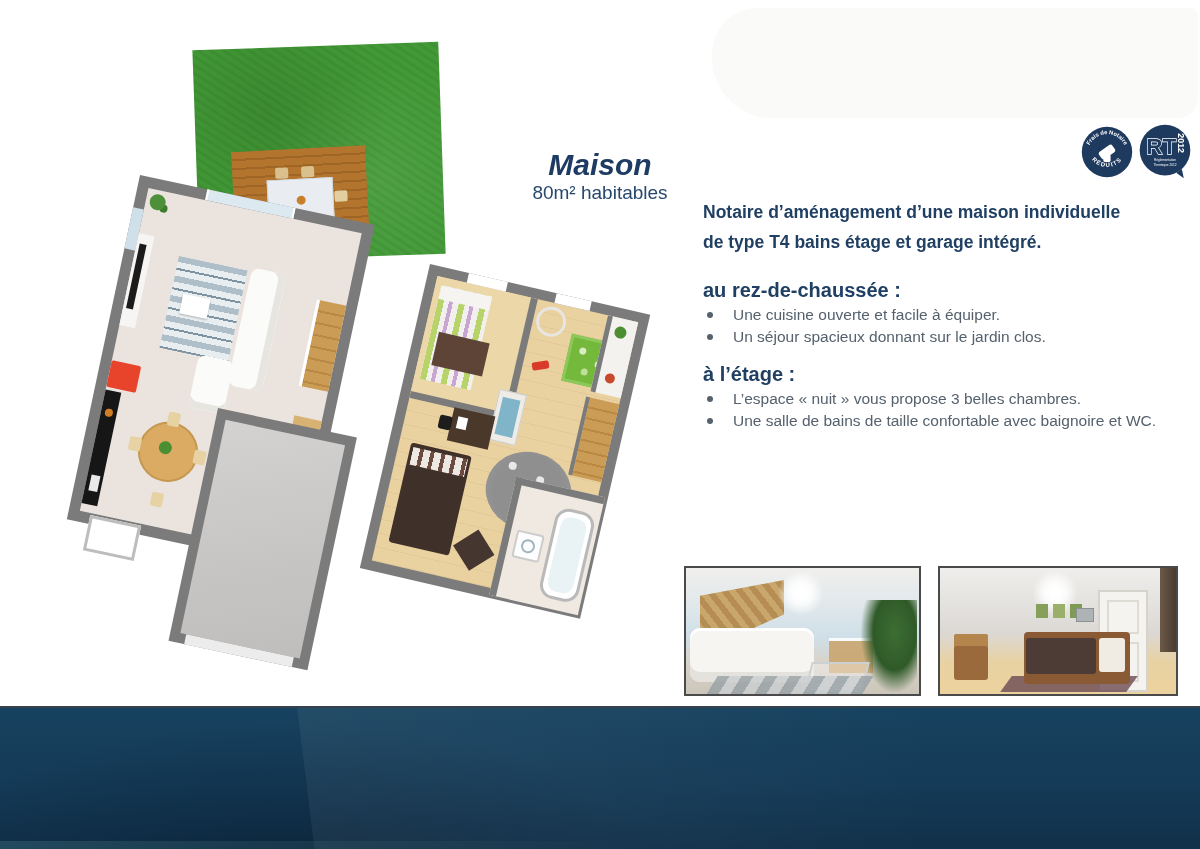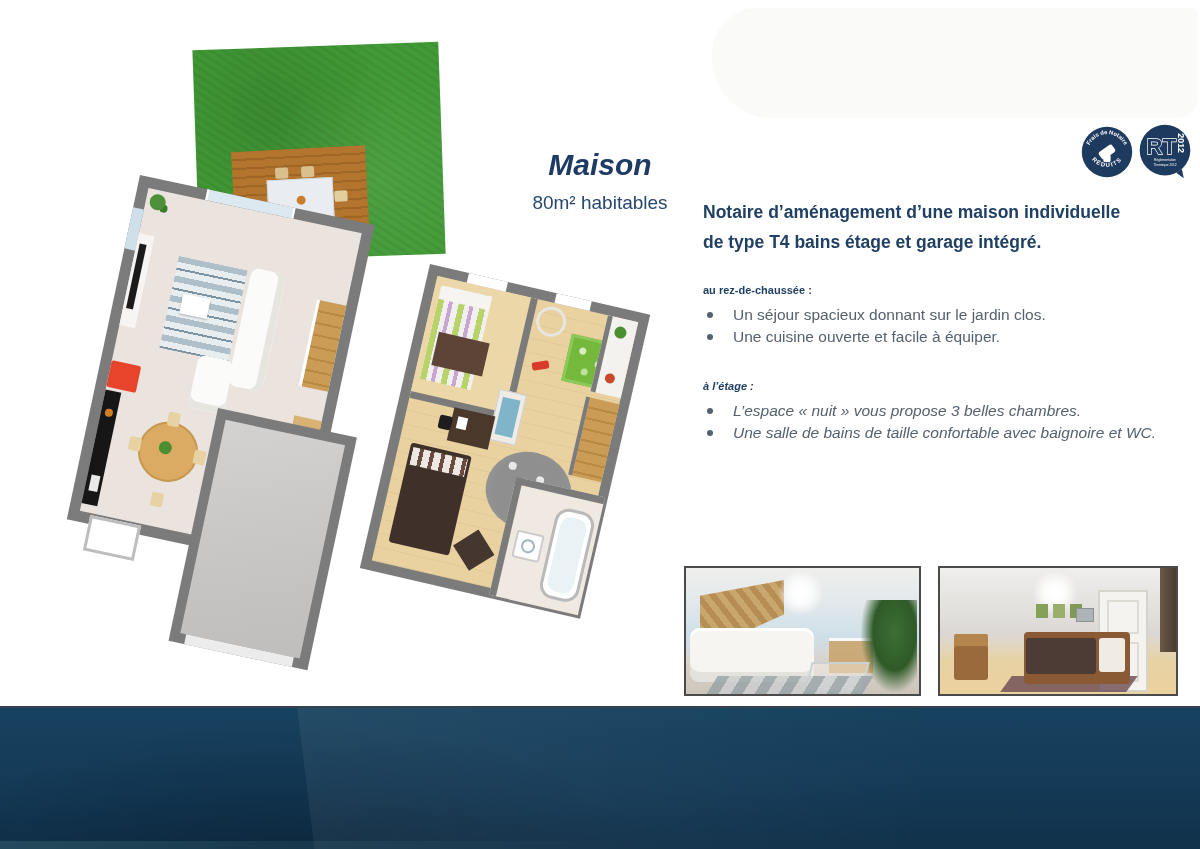--- a/index.html
+++ b/index.html
@@ -8,31 +8,31 @@
   .abs{position:absolute;}
 
   
   .corner-blob{left:712px;top:8px;width:486px;height:110px;background:#fafaf9;
                border-radius:46px 8px 20px 60px;}
 
   
   .title-block{left:460px;top:150px;width:280px;text-align:center;color:#1e3c63;}
   .title1{font-size:30px;font-weight:bold;font-style:italic;line-height:30px;}
   .title2{font-size:30px;font-weight:bold;font-style:italic;line-height:33px;letter-spacing:.5px;}
-  .subtitle{font-size:19px;line-height:24px;color:#27486e;margin-top:11px;}
+  .subtitle{font-size:19px;line-height:24px;color:#27486e;margin-top:1px;}
 
   
   .badges{left:1080px;top:122px;display:flex;align-items:center;gap:1px;}
 
   
   .desc-intro{left:703px;top:197px;width:470px;color:#1f3f63;font-weight:bold;
               font-size:17.5px;line-height:30px;}
   .desc-section{left:703px;width:470px;}
-  .sec1{top:280px;} .sec2{top:376px;font-style:italic;}
-  .sec-heading{color:#1f3f63;font-weight:bold;font-size:11px;line-height:21px;margin-bottom:3px;}
+  .sec1{top:280px;} .sec2{top:364px;}
+  .sec-heading{color:#1f3f63;font-weight:bold;font-size:20px;line-height:21px;margin-bottom:3px;}
   .bullet{position:relative;padding-left:30px;width:440px;color:#55616d;
           font-size:15.5px;line-height:22px;}
   .bullet::before{content:"";position:absolute;left:4px;top:8px;width:6px;height:6px;
                   border-radius:50%;background:#55616d;}
 
   
   .photo{top:566px;height:130px;border:2px solid #4a4a4a;box-sizing:border-box;overflow:hidden;background:#eee;}
   .photo-living{left:684px;width:237px;}
   .photo-bedroom{left:938px;width:240px;}
   .photo .abs{position:absolute;}
@@ -261,22 +261,22 @@
     </svg>
   </div>
 
   <div class="abs desc-intro">
     <div>Notaire d’aménagement d’une maison individuelle</div>
     <div>de type T4 bains étage et garage intégré.</div>
   </div>
 
   <div class="abs desc-section sec1">
     <div class="sec-heading">au rez-de-chaussée :</div>
+    <div class="bullet">Une cuisine ouverte et facile à équiper.</div>
     <div class="bullet">Un séjour spacieux donnant sur le jardin clos.</div>
-    <div class="bullet">Une cuisine ouverte et facile à équiper.</div>
   </div>
 
   <div class="abs desc-section sec2">
     <div class="sec-heading">à l’étage :</div>
     <div class="bullet">L’espace « nuit » vous propose 3 belles chambres.</div>
     <div class="bullet">Une salle de bains de taille confortable avec baignoire et WC.</div>
   </div>
 
   <div class="abs photo photo-living">
     <div class="abs pl-wall"></div>

